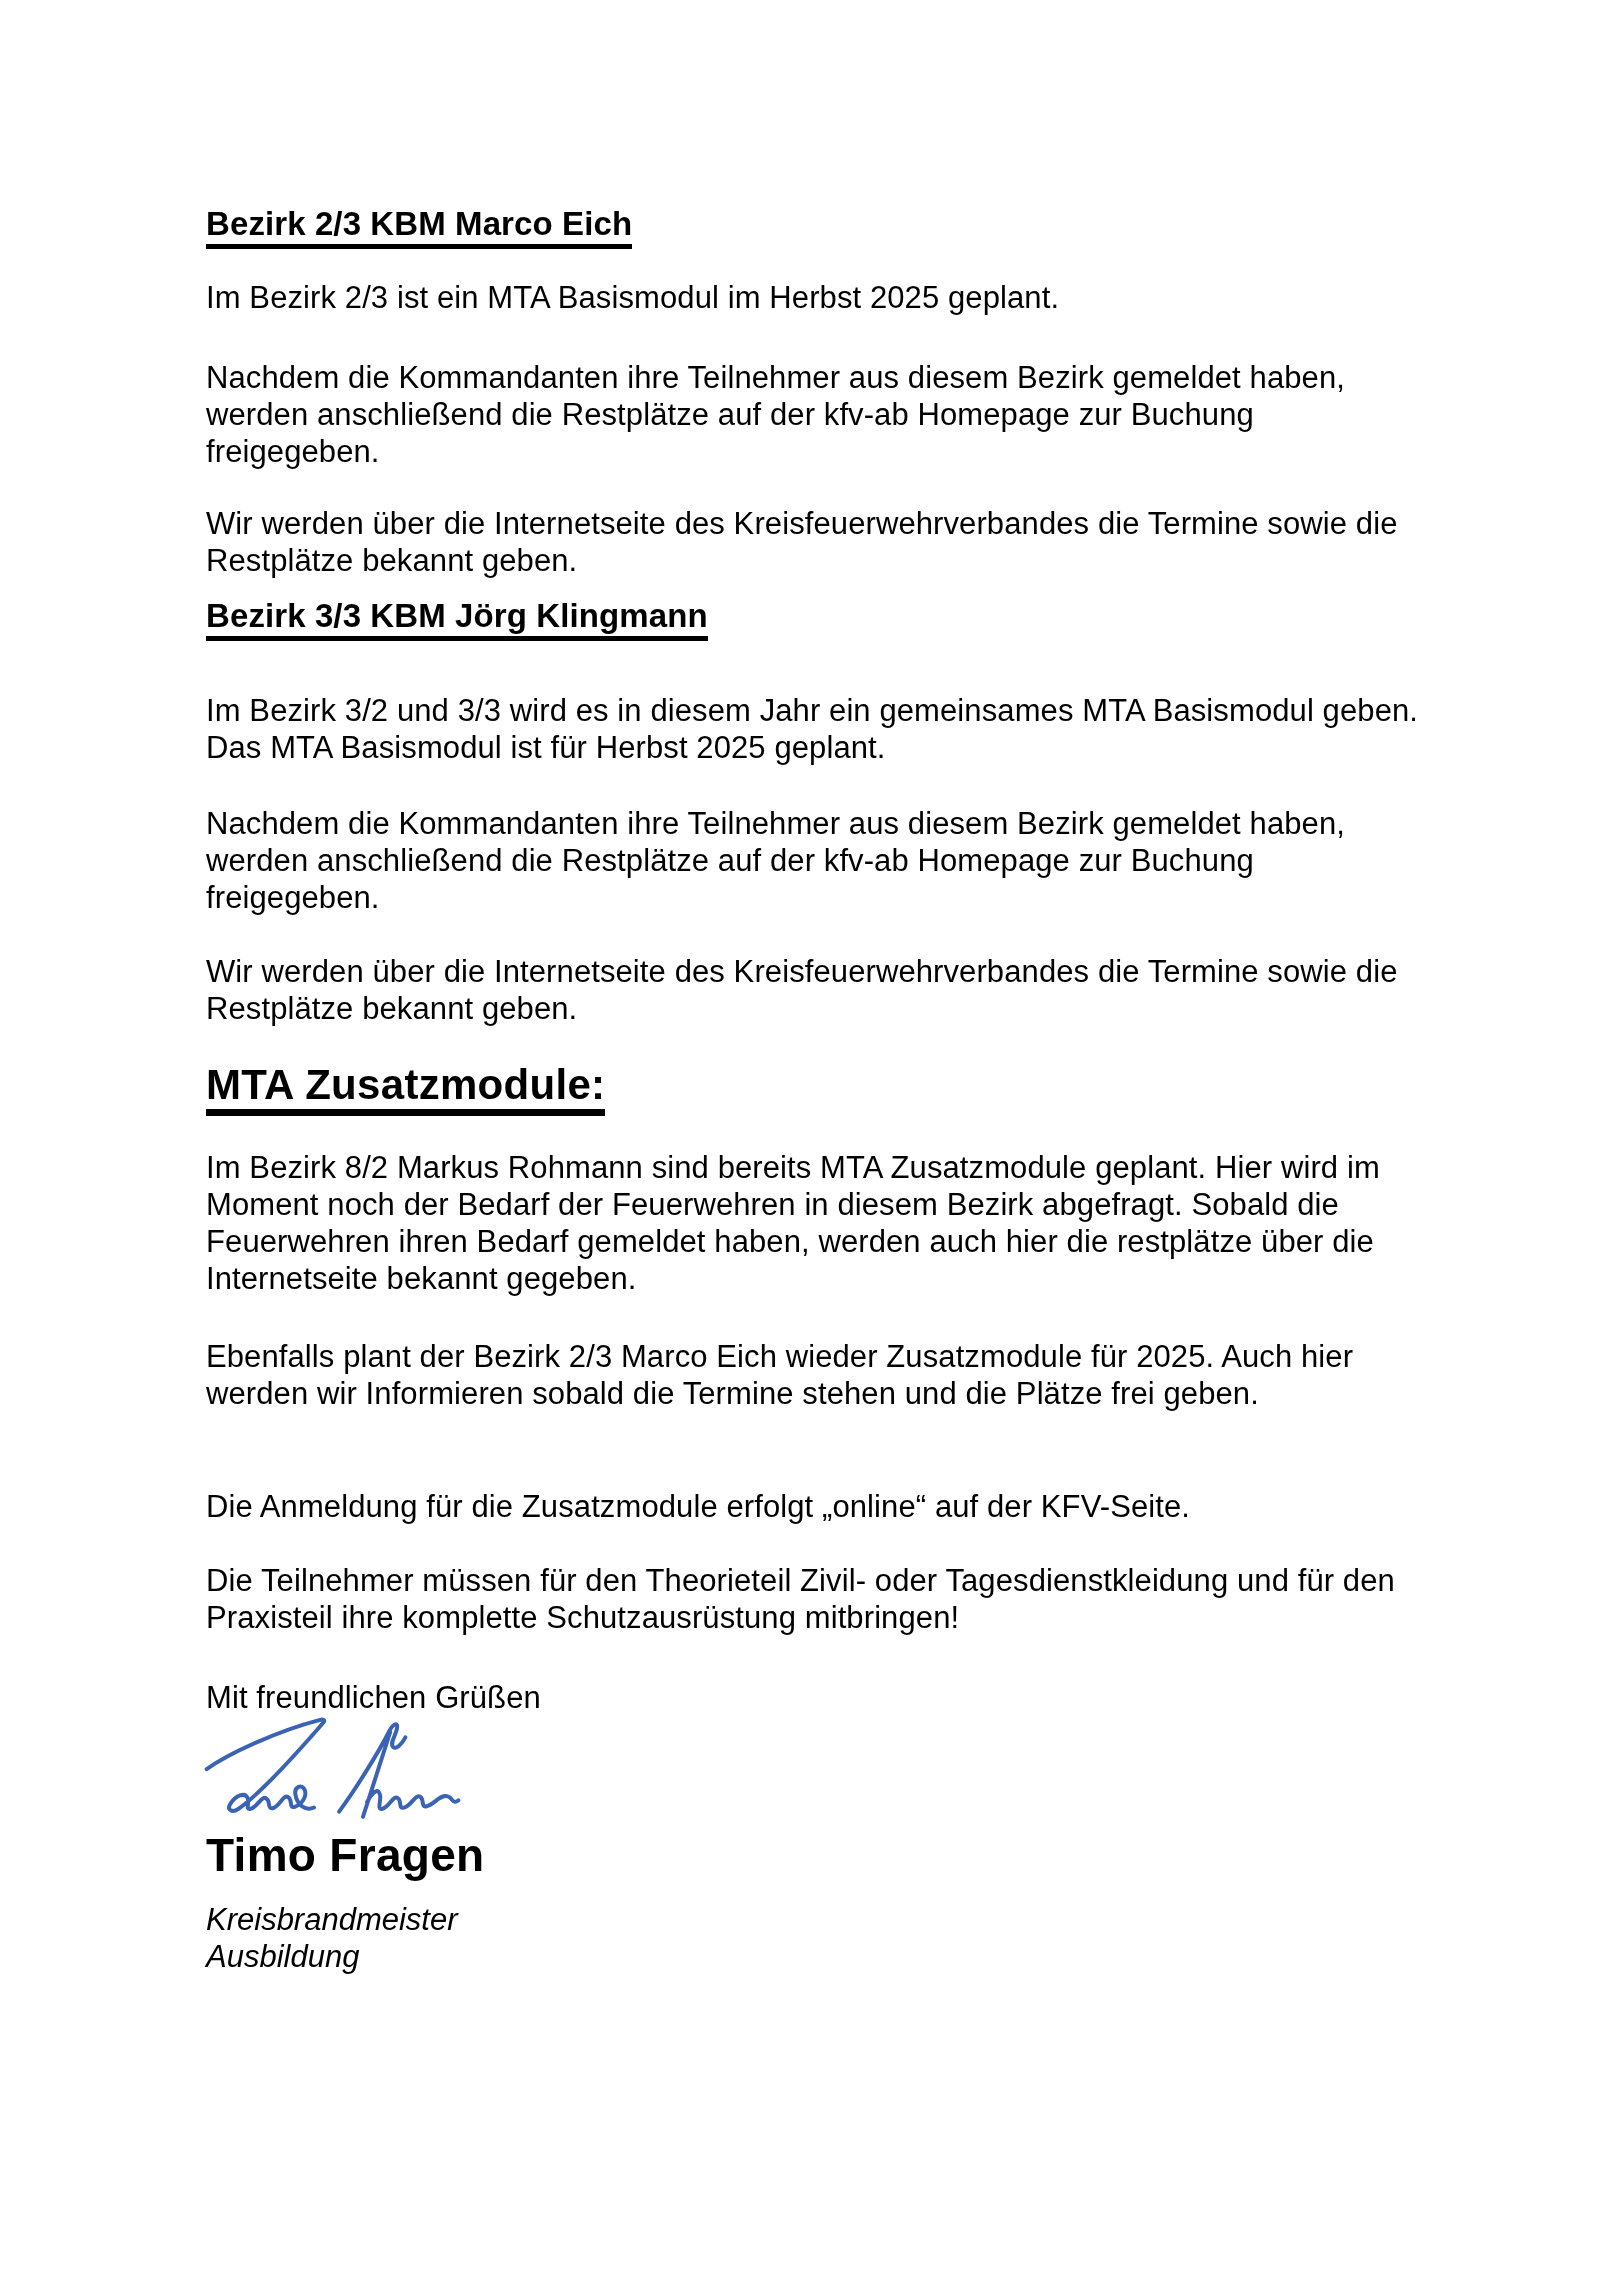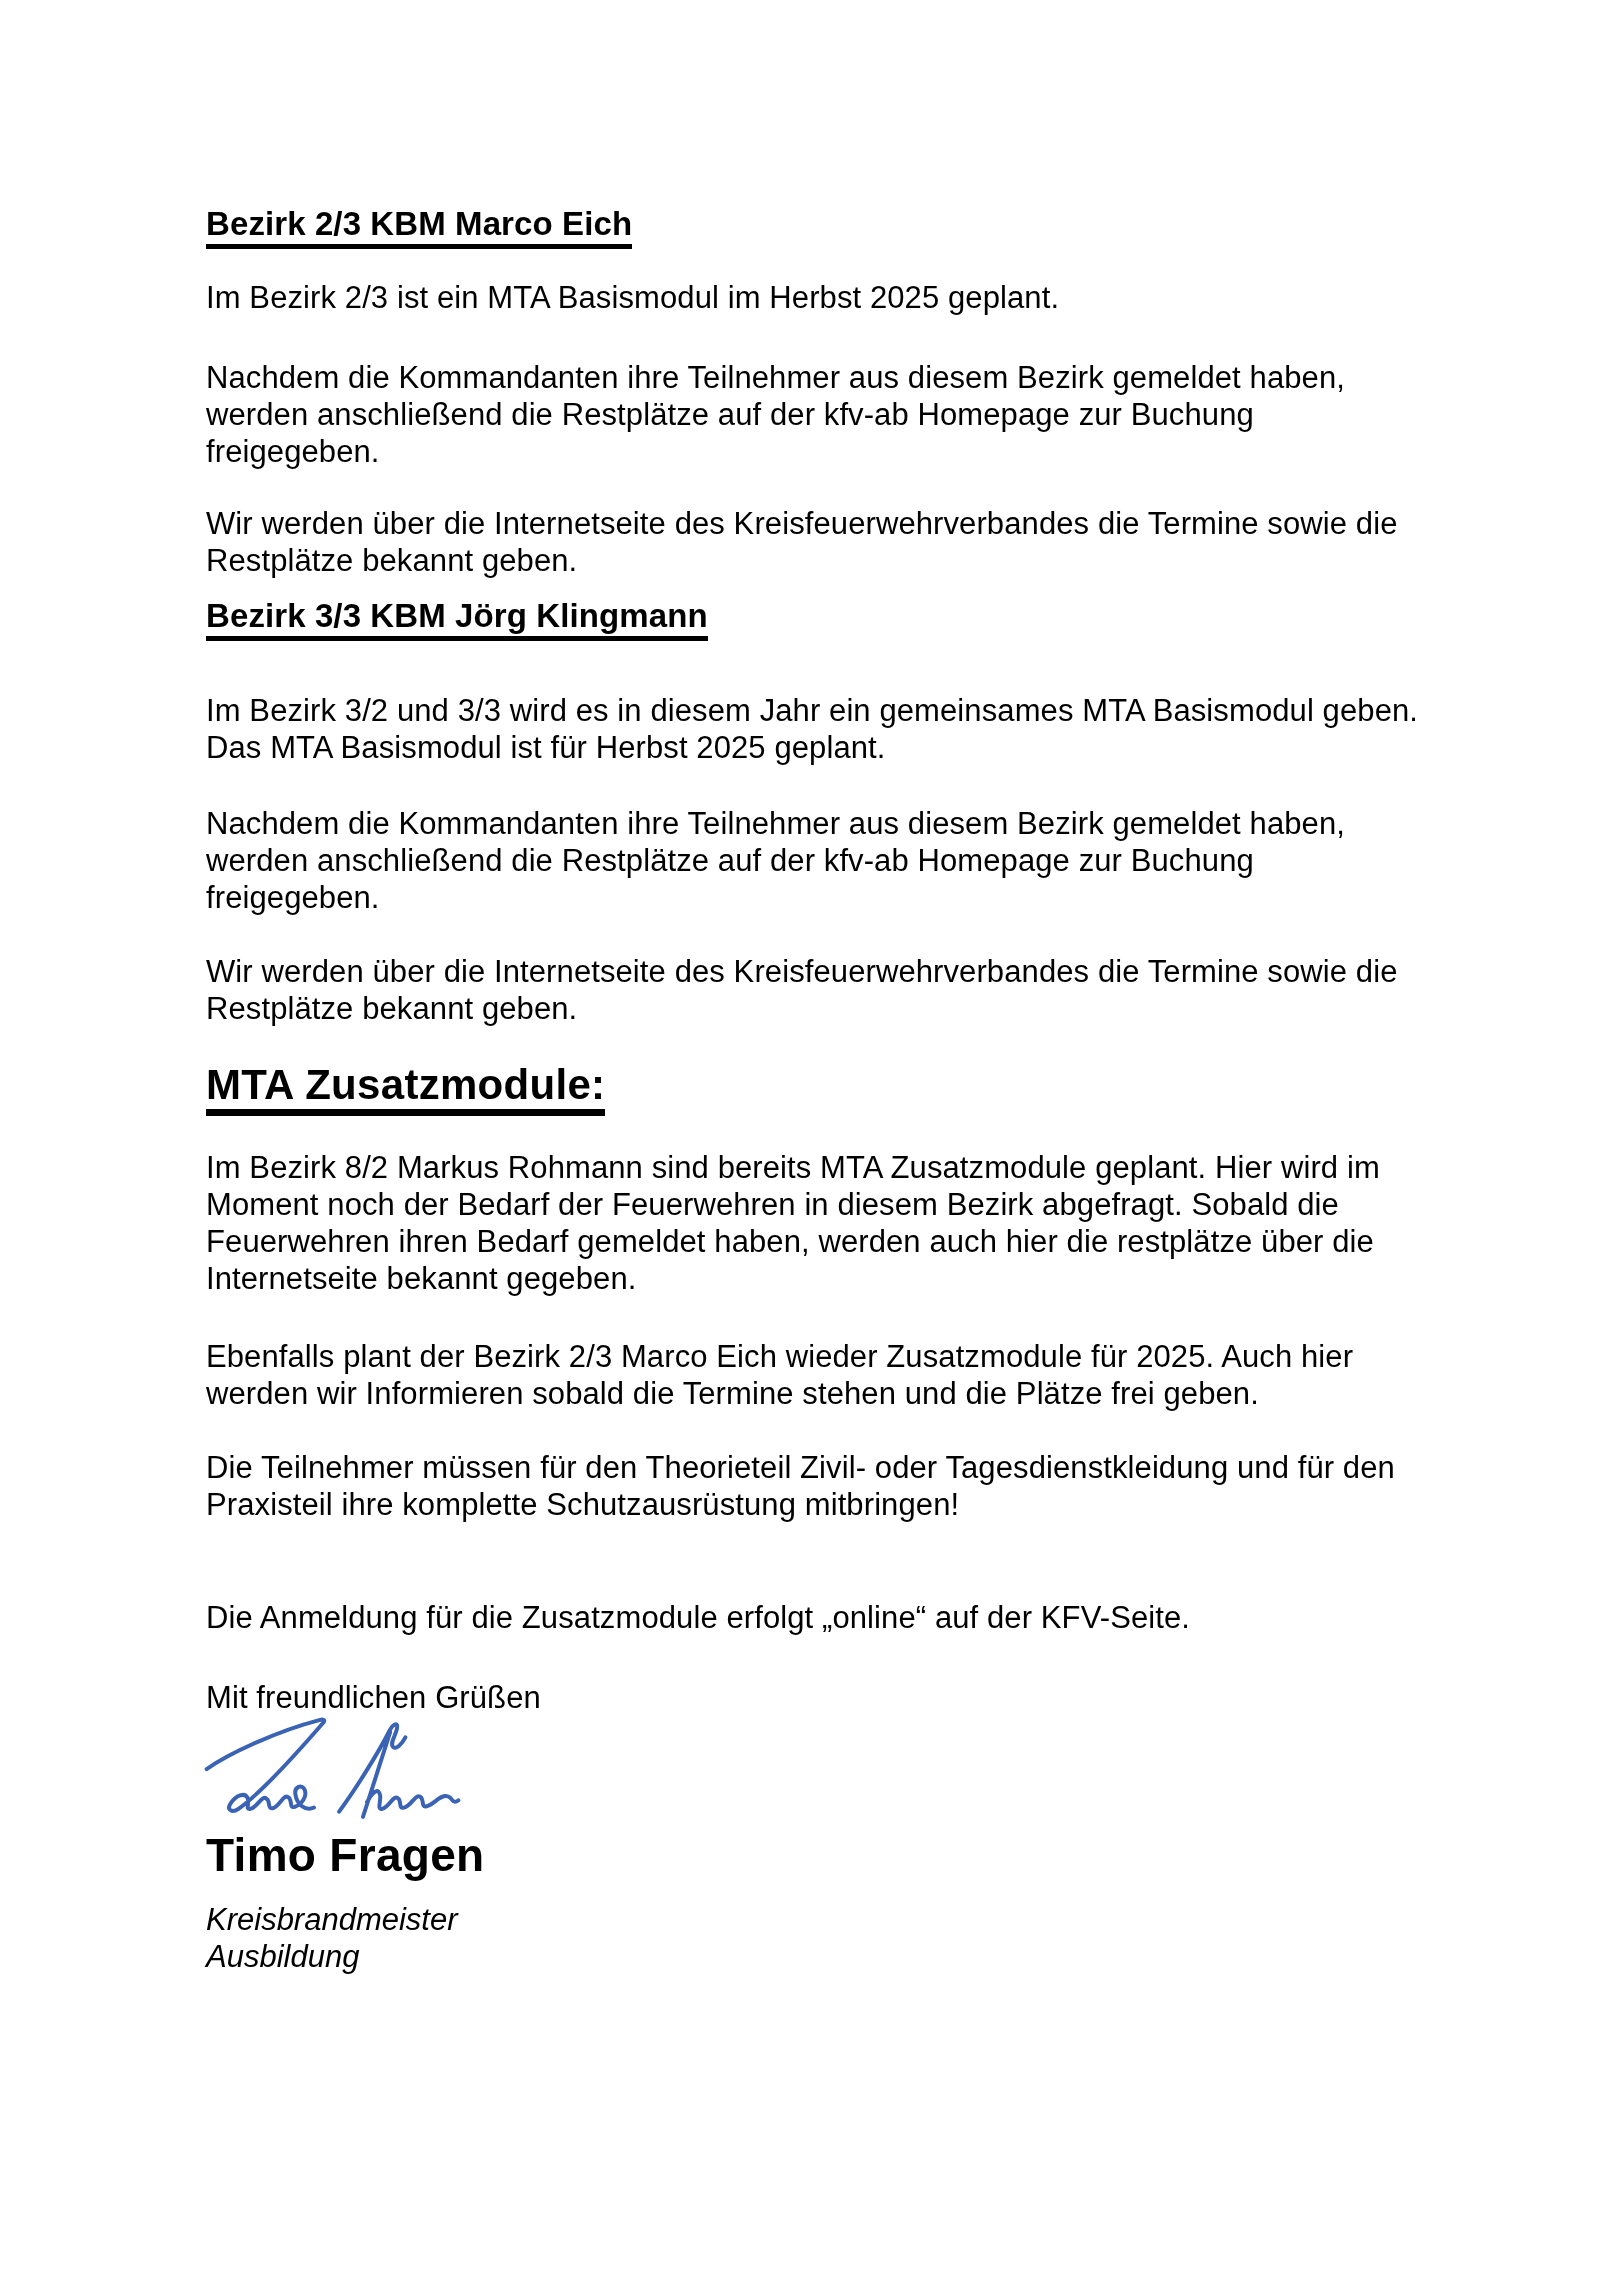--- a/index.html
+++ b/index.html
@@ -112,24 +112,24 @@
     <h2 class="h-big mt-51"><span class="u">MTA Zusatzmodule:</span></h2>
 
     <p class="body mt-59">Im Bezirk 8/2 Markus Rohmann sind bereits MTA Zusatzmodule geplant. Hier wird im
 Moment noch der Bedarf der Feuerwehren in diesem Bezirk abgefragt. Sobald die
 Feuerwehren ihren Bedarf gemeldet haben, werden auch hier die restplätze über die
 Internetseite bekannt gegeben.</p>
 
     <p class="body mt-62">Ebenfalls plant der Bezirk 2/3 Marco Eich wieder Zusatzmodule für 2025. Auch hier
 werden wir Informieren sobald die Termine stehen und die Plätze frei geben.</p>
 
+    <p class="body mt-116">Die Anmeldung für die Zusatzmodule erfolgt „online“ auf der KFV-Seite.</p>
+
     <p class="body mt-56">Die Teilnehmer müssen für den Theorieteil Zivil- oder Tagesdienstkleidung und für den
 Praxisteil ihre komplette Schutzausrüstung mitbringen!</p>
-
-    <p class="body mt-116">Die Anmeldung für die Zusatzmodule erfolgt „online“ auf der KFV-Seite.</p>
 
 
     <p class="body mt-65">Mit freundlichen Grüßen</p>
 
     <div class="signature-wrap">
       <svg width="265" height="113" viewBox="0 0 400 170">
         <path d="M10 86 C 44 62, 118 28, 180 12 C 186 10, 190 12, 186 16 C 158 48, 98 118, 58 146 C 48 153, 40 147, 46 138 C 54 126, 68 120, 72 130 C 75 138, 68 147, 76 146 C 88 143, 94 122, 102 132 C 106 138, 102 146, 110 145 C 121 142, 127 120, 135 130 C 139 136, 135 145, 143 143 C 154 139, 162 127, 158 117 C 154 108, 142 112, 144 124 C 146 140, 160 150, 172 144" fill="none" stroke="#3a62b5" stroke-width="6" stroke-linecap="round" stroke-linejoin="round"></path>
         <path d="M210 150 C 238 112, 272 56, 286 28 C 292 17, 300 14, 297 26 C 294 38, 287 46, 291 52 C 295 58, 305 48, 310 38 M 287 30 C 275 68, 257 124, 246 158 M 252 136 C 262 118, 270 114, 272 126 C 273 135, 267 147, 275 146 C 287 143, 292 122, 300 131 C 304 137, 300 146, 308 144 C 320 141, 326 120, 334 129 C 338 135, 334 144, 342 142 C 354 139, 362 124, 374 127 C 382 129, 380 140, 390 133" fill="none" stroke="#3a62b5" stroke-width="6" stroke-linecap="round" stroke-linejoin="round"></path>
       </svg>
     </div>

